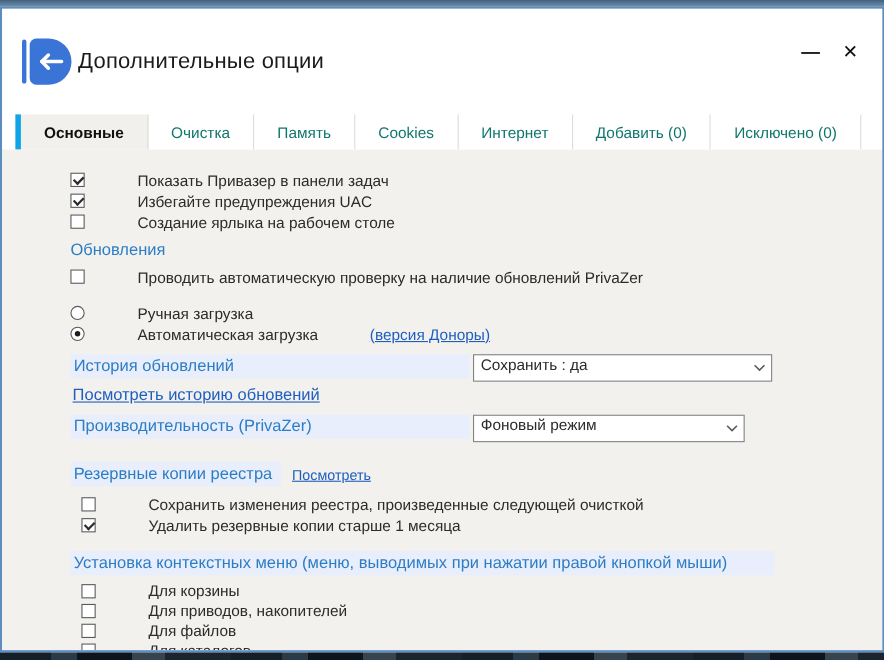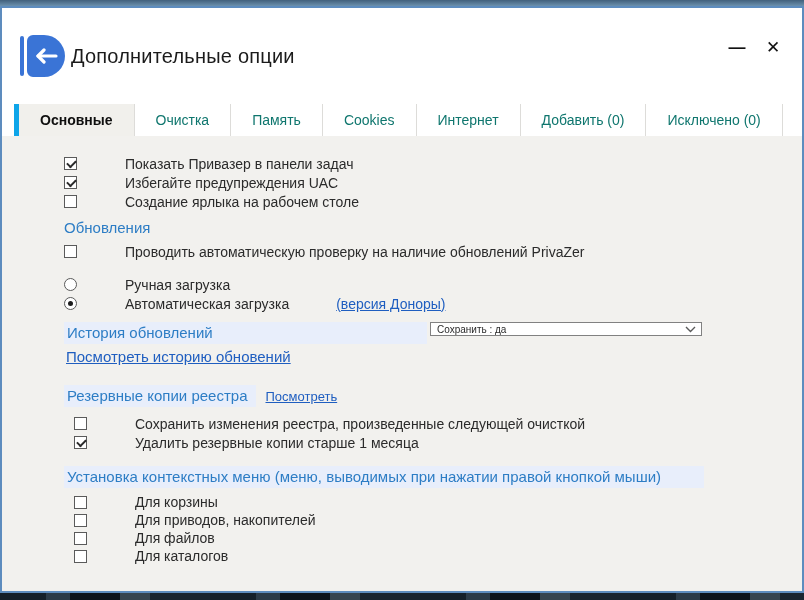--- a/index.html
+++ b/index.html
@@ -50,22 +50,22 @@
   .radio.checked::after { content:""; position:absolute; left:3px; top:3px; width:5px; height:5px;
         border-radius:50%; background:#1c1c1c; }
 
   .sec-hdr { font-size:15px; color:#2d7dc5; }
   .strip { background:#e8eefb; color:#2d7dc5; font-size:15px; height:22px; line-height:22px; padding-left:3px; }
 
   a.lnk { color:#1f5ec0; text-decoration:underline; cursor:pointer; }
 
   .select-row { display:flex; align-items:flex-start; }
   .select-row .strip { width:363px; flex:none; }
-  .combo { height:14px; background:#fff; border:1px solid #818181; display:flex; align-items:flex-end;
-           padding-left:6px; font-size:10px; color:#2b2b2b; position:relative; margin-left:3px; cursor:pointer; }
+  .combo { height:25px; background:#fff; border:1px solid #818181; display:flex; align-items:flex-start;
+           padding-left:6px; font-size:14px; color:#2b2b2b; position:relative; margin-left:3px; cursor:pointer; }
   .combo .chev { position:absolute; right:5px; top:0; bottom:0; display:flex; align-items:center; }.mt4{margin-top:4px}.mt5{margin-top:5px}.mt6{margin-top:6px}.mt7{margin-top:7px}
   .mt8{margin-top:8px}.mt9{margin-top:9px}.mt14{margin-top:14px}.mt18{margin-top:18px}
   .small { font-size:13px; }
 </style>
 </head>
 <body>
 
 <div class="screen">
   <div class="bg-top"></div>
   <div class="bg-bottom"></div>
@@ -141,20 +141,31 @@
                 <polyline points="1,1 5.5,5.5 10,1" fill="none" stroke="#5a5a5a" stroke-width="1.4"></polyline>
               </svg>
           </span>
         </div>
       </div>
 
       <div class="mt4" style="height:19px; padding-left:2px;">
         <a class="lnk" style="font-size:15px">Посмотреть историю обновений</a>
       </div>
 
+      <div class="select-row mt7">
+        <div class="strip">Производительность (PrivaZer)</div>
+        <div class="combo" style="width:247px">
+          <span>Фоновый режим</span>
+          <span class="chev">
+            <svg width="11" height="7" viewBox="0 0 11 7">
+                <polyline points="1,1 5.5,5.5 10,1" fill="none" stroke="#5a5a5a" stroke-width="1.4"></polyline>
+              </svg>
+          </span>
+        </div>
+      </div>
 
       <div class="mt18" style="display:flex; align-items:center; height:22px;">
         <span class="strip" style="padding-right:8px">Резервные копии реестра</span>
         <a class="lnk small" style="margin-left:10px">Посмотреть</a>
       </div>
 
       <div class="row mt7" style="padding-left:10px">
         <span class="cb"></span>
         <span>Сохранить изменения реестра, произведенные следующей очисткой</span>
       </div>

